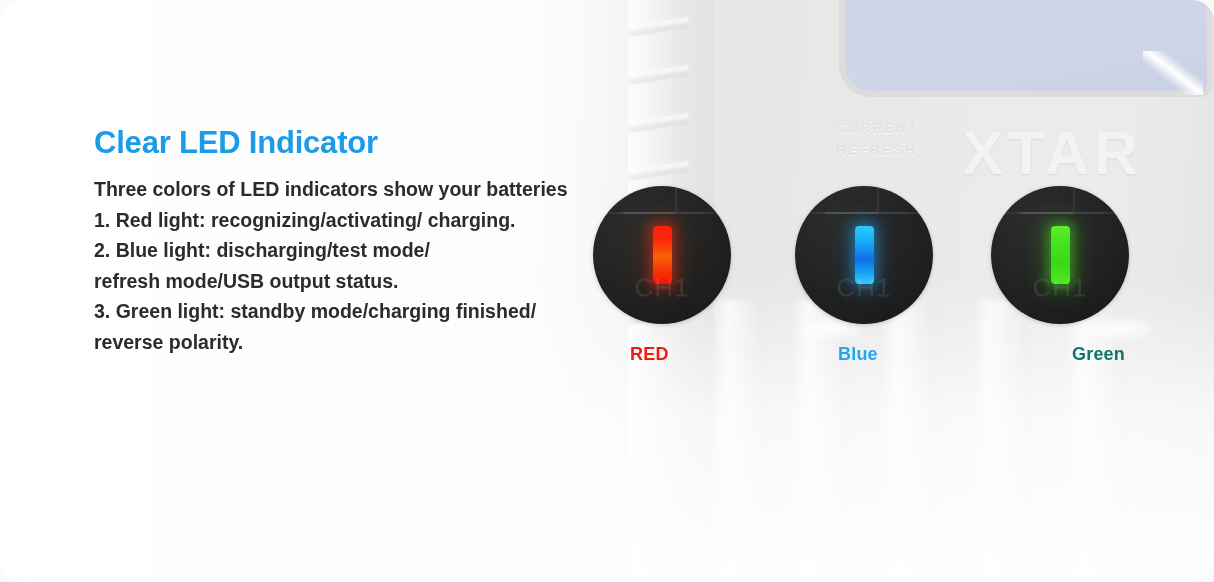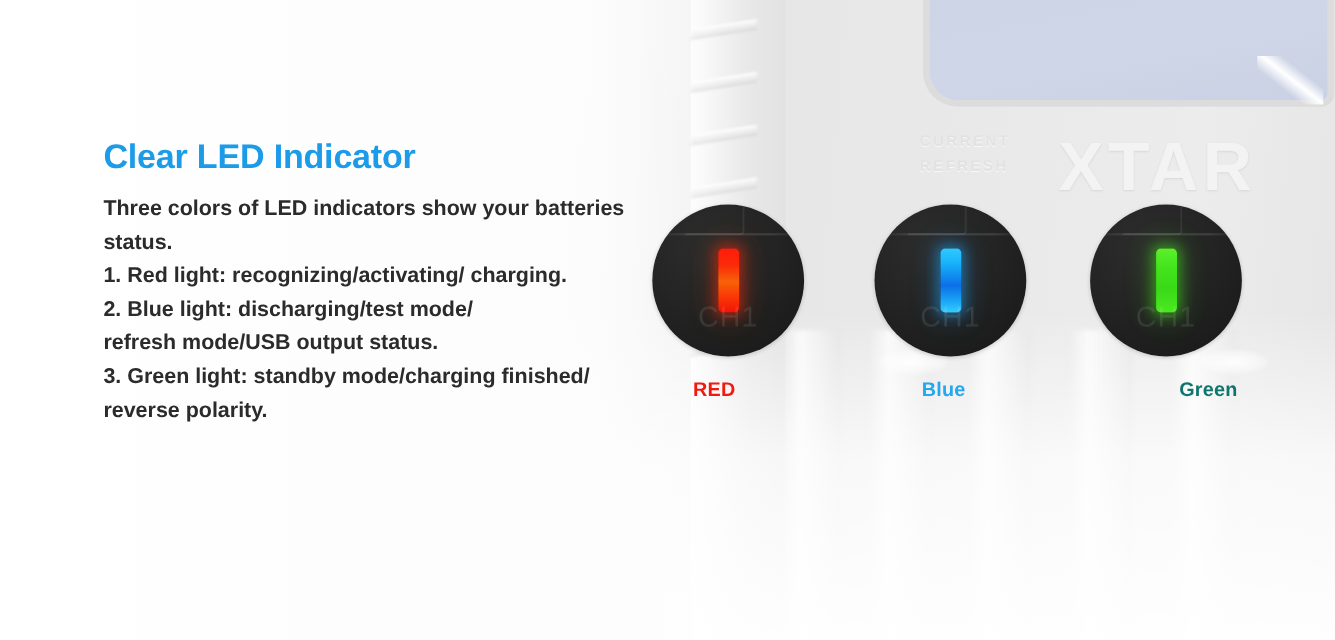--- a/index.html
+++ b/index.html
@@ -15,20 +15,21 @@
     overflow: hidden;
     font-family: "Liberation Sans", sans-serif;
     background: #fbfbfb;
   }
 
   
   .bg-layer {
     position: absolute;
     inset: 0;
     overflow: hidden;
+    border-radius: 22px;
   }
 
   
   .bg-wash {
     position: absolute;
     inset: 0;
     background:
       linear-gradient(100deg,
         #ffffff 0px,
         #fdfdfd 300px,
@@ -292,21 +293,20 @@
     <div class="slot-lip" style="left:1090px; width:62px; top:318px;"></div>
 
     <div class="bg-bottom-fade"></div>
     <div class="bg-left-fade"></div>
   </div>
 
   <div class="copy">
     <h1 class="headline">Clear LED Indicator</h1>
 
     <div class="body-line">Three colors of LED indicators show your batteries</div>
-    <div class="body-line">status.</div>
     <div class="body-line">1. Red light: recognizing/activating/ charging.</div>
     <div class="body-line">2. Blue light: discharging/test mode/</div>
     <div class="body-line">refresh mode/USB output status.</div>
     <div class="body-line">3. Green light: standby mode/charging finished/</div>
     <div class="body-line">reverse polarity.</div>
   </div>
 
   <div class="led-group g1">
     <div class="led-circle">
       <div class="seam"></div>

